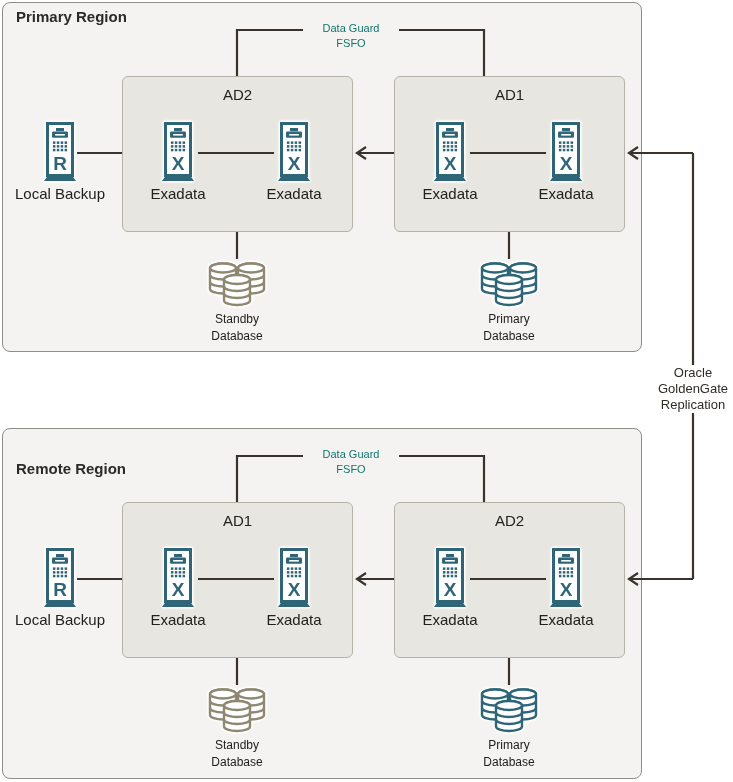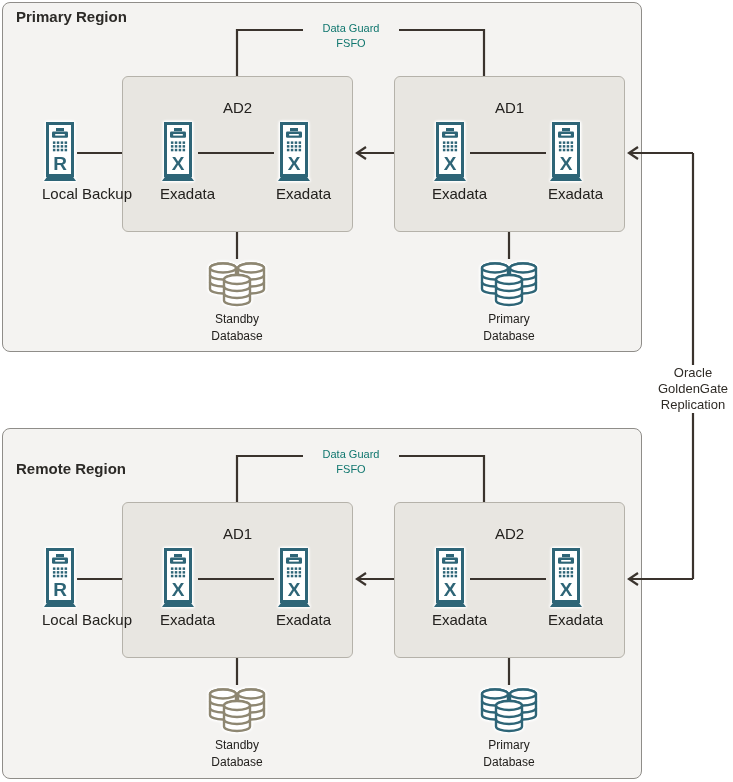--- a/index.html
+++ b/index.html
@@ -16,34 +16,34 @@
   .region{position:absolute;width:640px;background:var(--region-bg);
           border:1px solid var(--region-border);border-radius:8px;}
   .region.r1{left:2px;top:2px;height:350px;}
   .region.r2{left:2px;top:428px;height:351px;}
 
   .region-title{position:absolute;left:10px;font-size:15px;font-weight:bold;
                 color:#2c2a27;z-index:3;white-space:nowrap;margin-left:6px;}
 
   .ad{position:absolute;width:231px;height:156px;background:var(--ad-bg);
       border:1px solid var(--ad-border);border-radius:6px;z-index:1;}
-  .ad-name{text-align:center;padding-top:22px;font-size:15px;color:var(--text);}
+  .ad-name{text-align:center;padding-top:9px;font-size:15px;color:var(--text);}
 
   .connectors{position:absolute;left:0;top:0;z-index:2;}
   .conn{stroke:var(--line);stroke-width:2.2px;fill:none;}
 
   .node-icon{position:absolute;z-index:3;
      filter:drop-shadow(0 0 1px #fff) drop-shadow(0 0 1px #fff) drop-shadow(0 0 1px #fff);}
   .teal{color:var(--teal);}
   .taupe{color:var(--taupe);}
   .srv-letter{font-family:"Liberation Sans","DejaVu Sans",sans-serif;
      font-size:19px;font-weight:800;fill:currentColor;text-anchor:middle;}
 
-  .node-label{position:absolute;width:100px;text-align:left;font-size:15px;
-     color:var(--text);z-index:3;white-space:nowrap;margin-left:32px;}
+  .node-label{position:absolute;width:100px;text-align:center;font-size:15px;
+     color:var(--text);z-index:3;white-space:nowrap;}
   .db-label{position:absolute;width:110px;text-align:center;font-size:12px;
      line-height:17px;color:var(--text);z-index:3;}
 
   .dg-label{position:absolute;width:96px;left:303px;text-align:center;
      font-size:11px;line-height:15px;color:#0f766e;background:var(--region-bg);z-index:3;}
   .gg-label{position:absolute;width:84px;left:651px;top:365px;text-align:center;
      font-size:13px;line-height:16px;color:#2f2b26;background:#fff;z-index:3;}
 </style>
 </head>
 <body>

